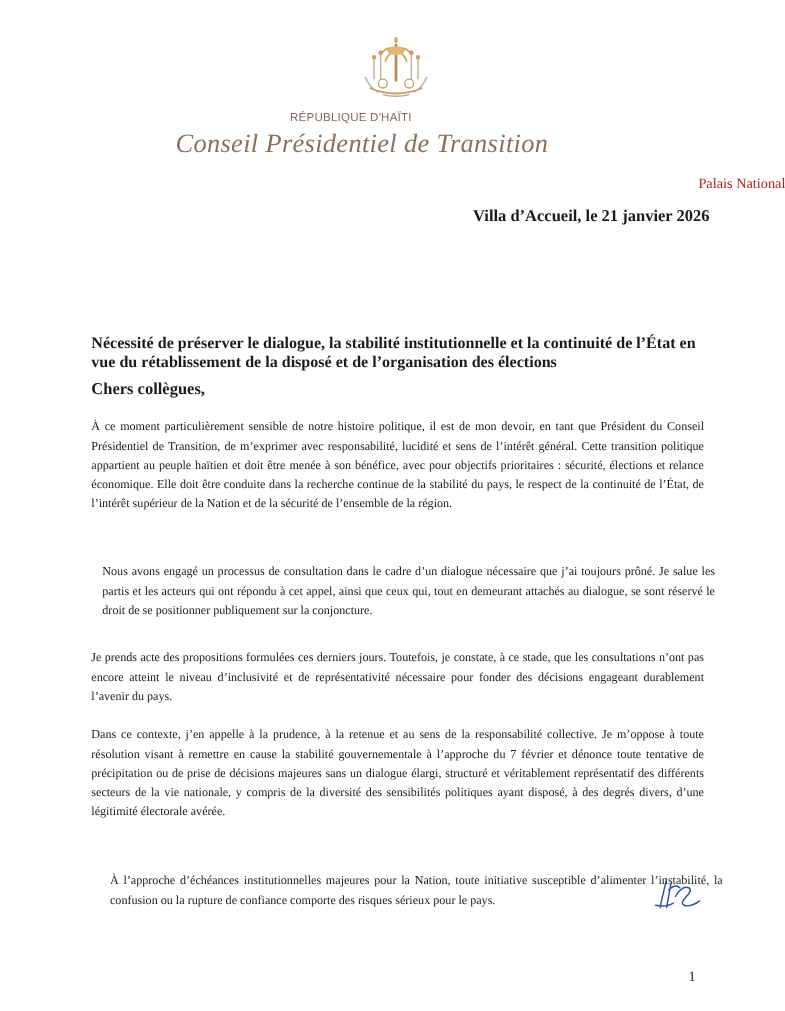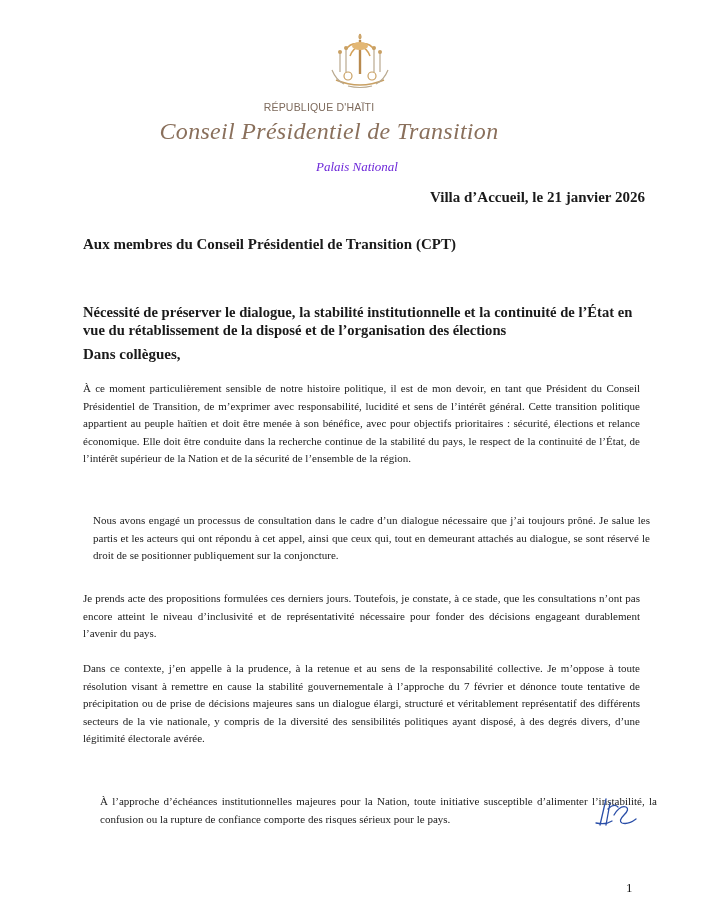--- a/index.html
+++ b/index.html
@@ -6,23 +6,23 @@
   body { width: 714px; height: 919px; position: relative; overflow: hidden;
          font-family: "Liberation Serif", "DejaVu Serif", serif; color: #1a1a1a; }
   .letterhead { position: absolute; left: 0; top: 0; width: 714px; text-align: center; }
   .coat-of-arms { position: absolute; left: 328px; top: 30px; width: 64px; height: 62px; }
   .republic { position: absolute; top: 101px; left: 0; width: 638px; text-align: center;
               font-family: "Liberation Sans", "DejaVu Sans", sans-serif; font-size: 10.5px;
               letter-spacing: 0.2px; color: #7d6a5c; }
   .council { position: absolute; top: 118px; left: 0; width: 658px; 
              font-family: "Liberation Serif", serif; font-style: italic; font-size: 24px;
              color: #8a705c; letter-spacing: 0.3px; }
-  .palace { position: absolute; top: 159px; left: 0; width: 714px; text-align: center;
-            font-family: "Liberation Serif", serif; font-style: italic; font-size: 13px;
-            color: #6d28d9; }
+  .palace { position: absolute; top: 159px; left: 0; width: 714px; text-align: right;
+            font-family: "Liberation Serif", serif; font-size: 13px;
+            color: #b91c1c; }
   .dateline { position: absolute; top: 189px; left: 430px; font-weight: bold; font-size: 15px; }
   .recipient { position: absolute; top: 235px; left: 83px; font-weight: bold; font-size: 15px; line-height: 18px; }
   .subject { position: absolute; top: 303px; left: 83px; width: 565px; font-weight: bold;
              font-size: 14.6px; line-height: 18px; }
   .salutation { position: absolute; top: 346px; left: 83px; font-weight: bold; font-size: 15px; }
   .para { position: absolute; left: 83px; width: 557px; font-size: 11px; line-height: 17.6px;
           text-align: justify; }
   .p1 { top: 380px; }
   .p2 { top: 502px; }
   .p3 { top: 590px; }
@@ -54,26 +54,25 @@
     </g>
   </svg>
   <div class="republic">RÉPUBLIQUE D'HAÏTI</div>
   <div class="council">Conseil Présidentiel de Transition</div>
   <div class="palace">Palais National</div>
 </div>
 
 <div class="dateline">Villa d’Accueil, le 21 janvier 2026</div>
 
 <div class="recipient">
-  <div>Aux membres du Conseil Présidentiel de Transition (CPT)</div>
 </div>
 
 <div class="subject">Nécessité de préserver le dialogue, la stabilité institutionnelle et la continuité de l’État en vue du rétablissement de la disposé et de l’organisation des élections</div>
 
-<div class="salutation">Dans collègues,</div>
+<div class="salutation">Chers collègues,</div>
 
 <p class="para p1" style="margin:0">À ce moment particulièrement sensible de notre histoire politique, il est de mon devoir, en tant que Président du Conseil Présidentiel de Transition, de m’exprimer avec responsabilité, lucidité et sens de l’intérêt général. Cette transition politique appartient au peuple haïtien et doit être menée à son bénéfice, avec pour objectifs prioritaires : sécurité, élections et relance économique. Elle doit être conduite dans la recherche continue de la stabilité du pays, le respect de la continuité de l’État, de l’intérêt supérieur de la Nation et de la sécurité de l’ensemble de la région.</p>
 <p class="para p2" style="margin:10px">Nous avons engagé un processus de consultation dans le cadre d’un dialogue nécessaire que j’ai toujours prôné. Je salue les partis et les acteurs qui ont répondu à cet appel, ainsi que ceux qui, tout en demeurant attachés au dialogue, se sont réservé le droit de se positionner publiquement sur la conjoncture.</p>
 <p class="para p3" style="margin:0">Je prends acte des propositions formulées ces derniers jours. Toutefois, je constate, à ce stade, que les consultations n’ont pas encore atteint le niveau d’inclusivité et de représentativité nécessaire pour fonder des décisions engageant durablement l’avenir du pays.</p>
 <p class="para p4" style="margin:0">Dans ce contexte, j’en appelle à la prudence, à la retenue et au sens de la responsabilité collective. Je m’oppose à toute résolution visant à remettre en cause la stabilité gouvernementale à l’approche du 7 février et dénonce toute tentative de précipitation ou de prise de décisions majeures sans un dialogue élargi, structuré et véritablement représentatif des différents secteurs de la vie nationale, y compris de la diversité des sensibilités politiques ayant disposé, à des degrés divers, d’une légitimité électorale avérée.</p>
 <p class="para p5" style="margin:17px">À l’approche d’échéances institutionnelles majeures pour la Nation, toute initiative susceptible d’alimenter l’instabilité, la confusion ou la rupture de confiance comporte des risques sérieux pour le pays.</p>
 
 <svg class="signature" viewBox="0 0 48 32">
   <path d="M10 30 L16 4 M6 28 q10 2 16 -2 M20 8 l-4 22 M18 14 q6 -6 10 -2 M24 20 q6 -10 12 -8 q4 2 -2 8 q-6 6 -2 8 q6 2 14 -4" fill="none" stroke="#2b4fa8" stroke-width="1.3" stroke-linecap="round"></path>
 </svg>

